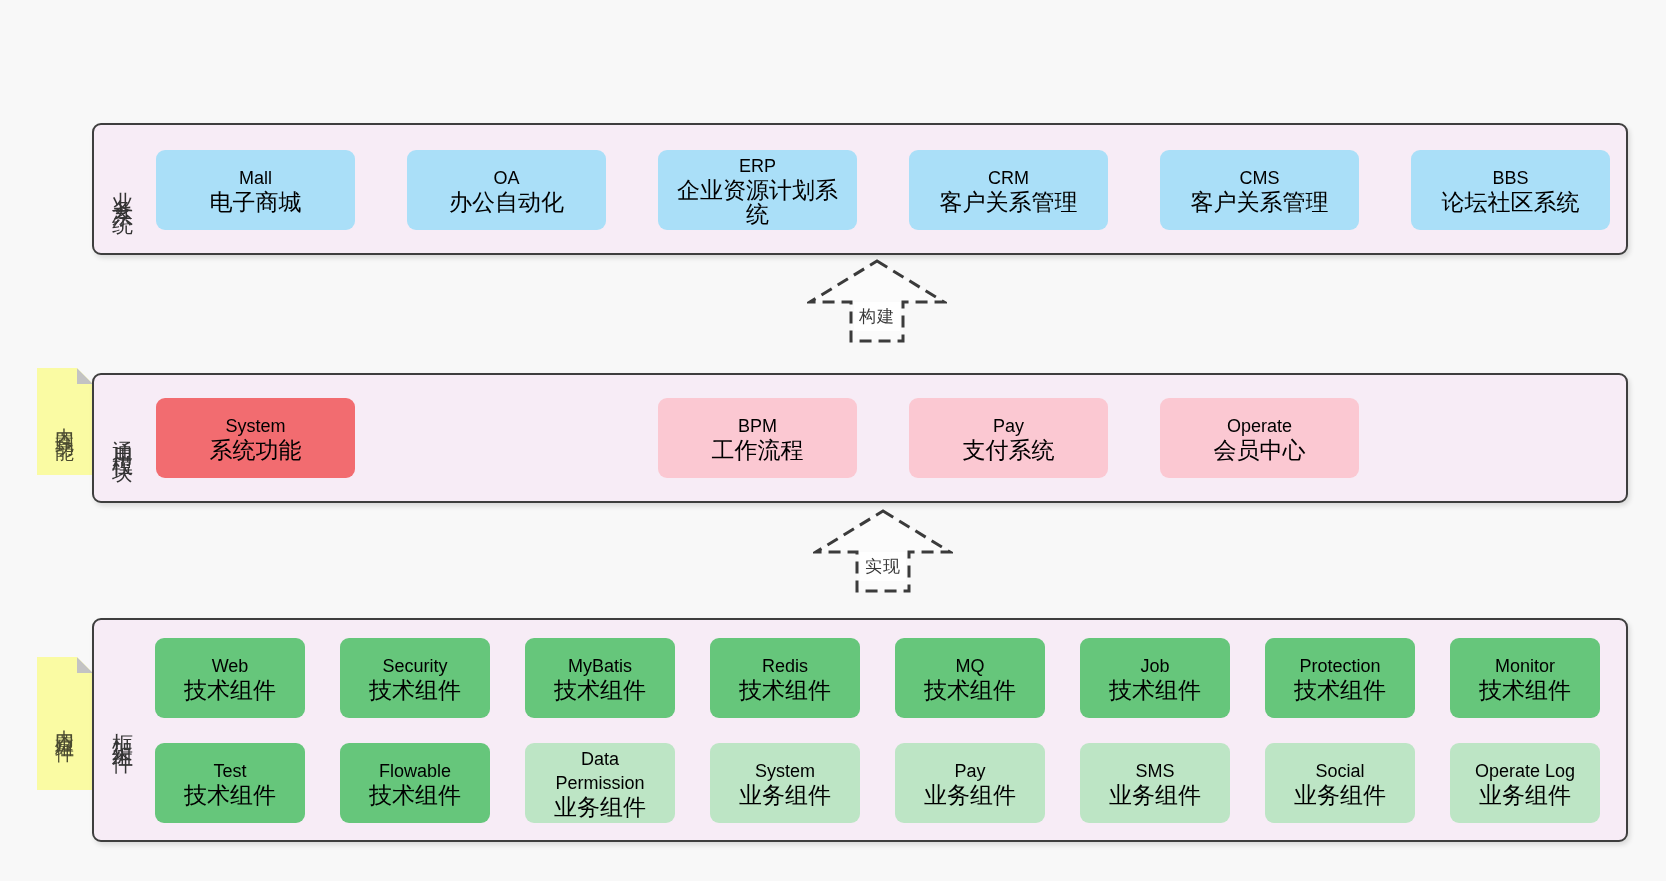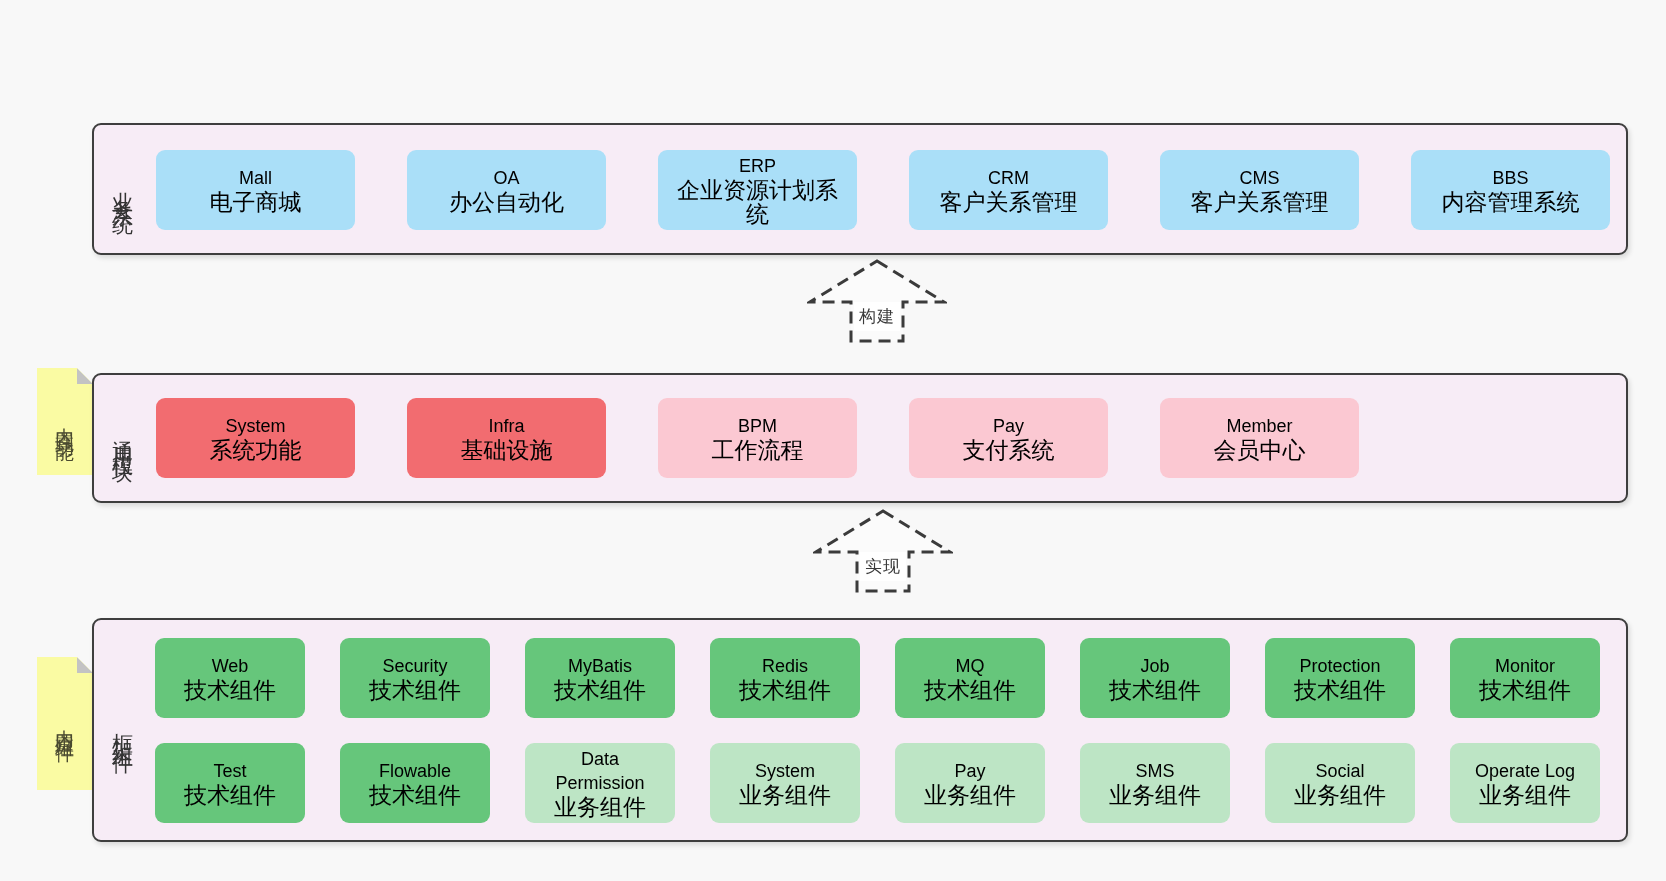--- a/index.html
+++ b/index.html
@@ -107,51 +107,47 @@
     <div class="box blue c6 i3">
       <span>CRM</span>
       <span class="t2">客户关系管理</span>
     </div>
     <div class="box blue c6 i4">
       <span>CMS</span>
       <span class="t2">客户关系管理</span>
     </div>
     <div class="box blue c6 i5">
       <span>BBS</span>
-      <span class="t2">内容管理系统</span>
+      <span class="t2">论坛社区系统</span>
     </div>
   </div>
 
   <div class="arrow" id="arrow-build">
     <svg width="140" height="86" viewBox="0 0 140 86">
       <polygon points="70,3 137,44 96,44 96,83 44,83 44,44 3,44" fill="#fbfbfb" stroke="#3b3b3b" stroke-width="3" stroke-dasharray="12 7"></polygon>
     </svg>
     <div class="arrow-label">构建</div>
   </div>
 
   <div class="panel" id="panel-modules">
     <div class="panel-label">通用模块</div>
     <div class="box red c6 i0">
       <span>System</span>
       <span class="t2">系统功能</span>
     </div>
-    <div class="box red c6 i1">
-      <span>Infra</span>
-      <span class="t2">基础设施</span>
-    </div>
     <div class="box pink c6 i2">
       <span>BPM</span>
       <span class="t2">工作流程</span>
     </div>
     <div class="box pink c6 i3">
       <span>Pay</span>
       <span class="t2">支付系统</span>
     </div>
     <div class="box pink c6 i4">
-      <span>Member</span>
+      <span>Operate</span>
       <span class="t2">会员中心</span>
     </div>
   </div>
 
   <div class="arrow" id="arrow-implement">
     <svg width="140" height="86" viewBox="0 0 140 86">
       <polygon points="70,3 137,44 96,44 96,83 44,83 44,44 3,44" fill="#fbfbfb" stroke="#3b3b3b" stroke-width="3" stroke-dasharray="12 7"></polygon>
     </svg>
     <div class="arrow-label">实现</div>
   </div>

